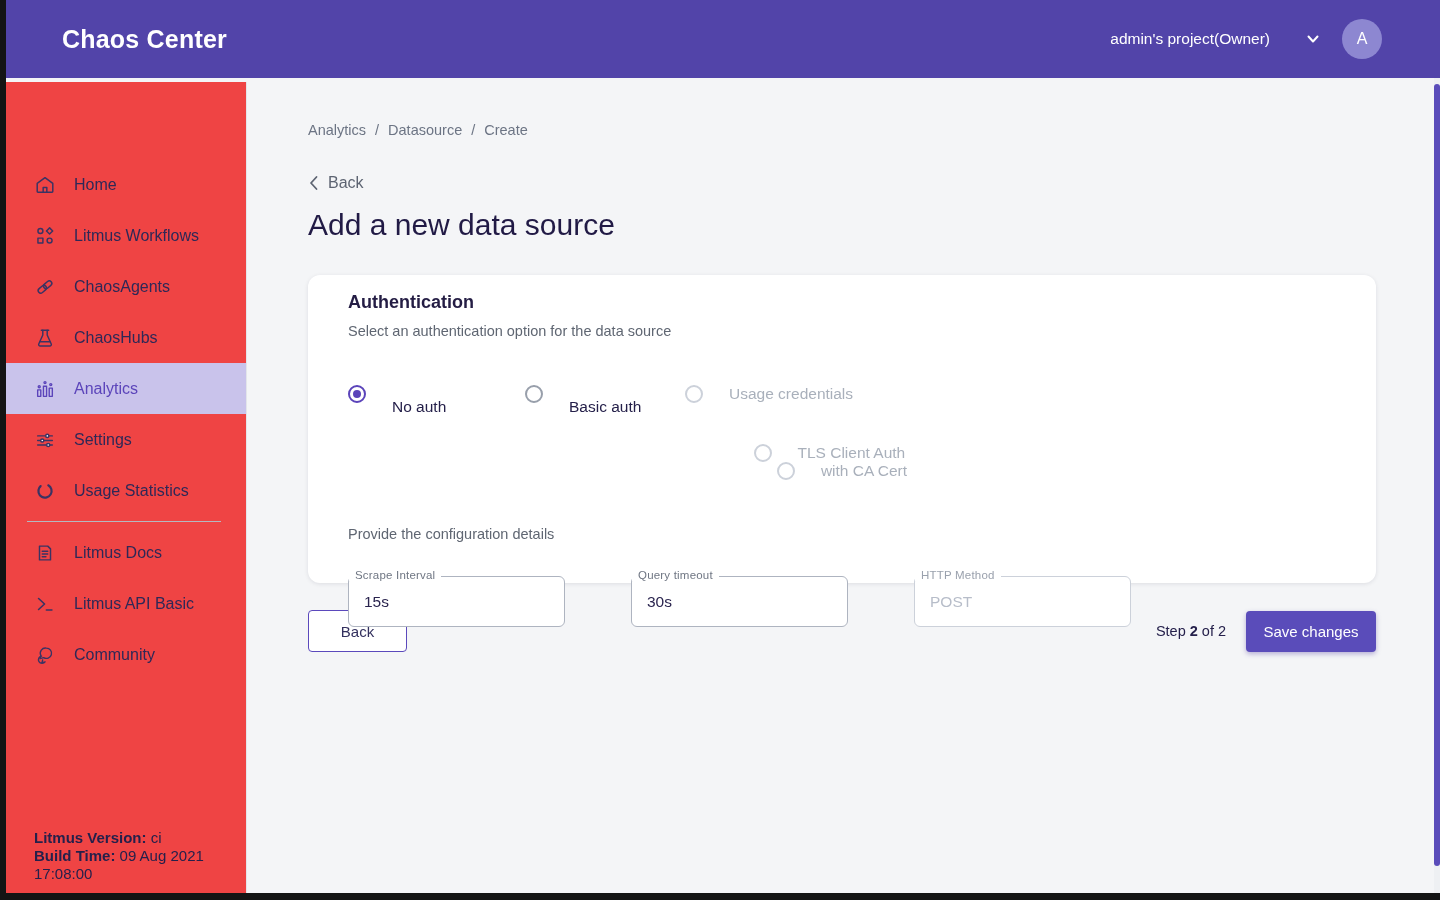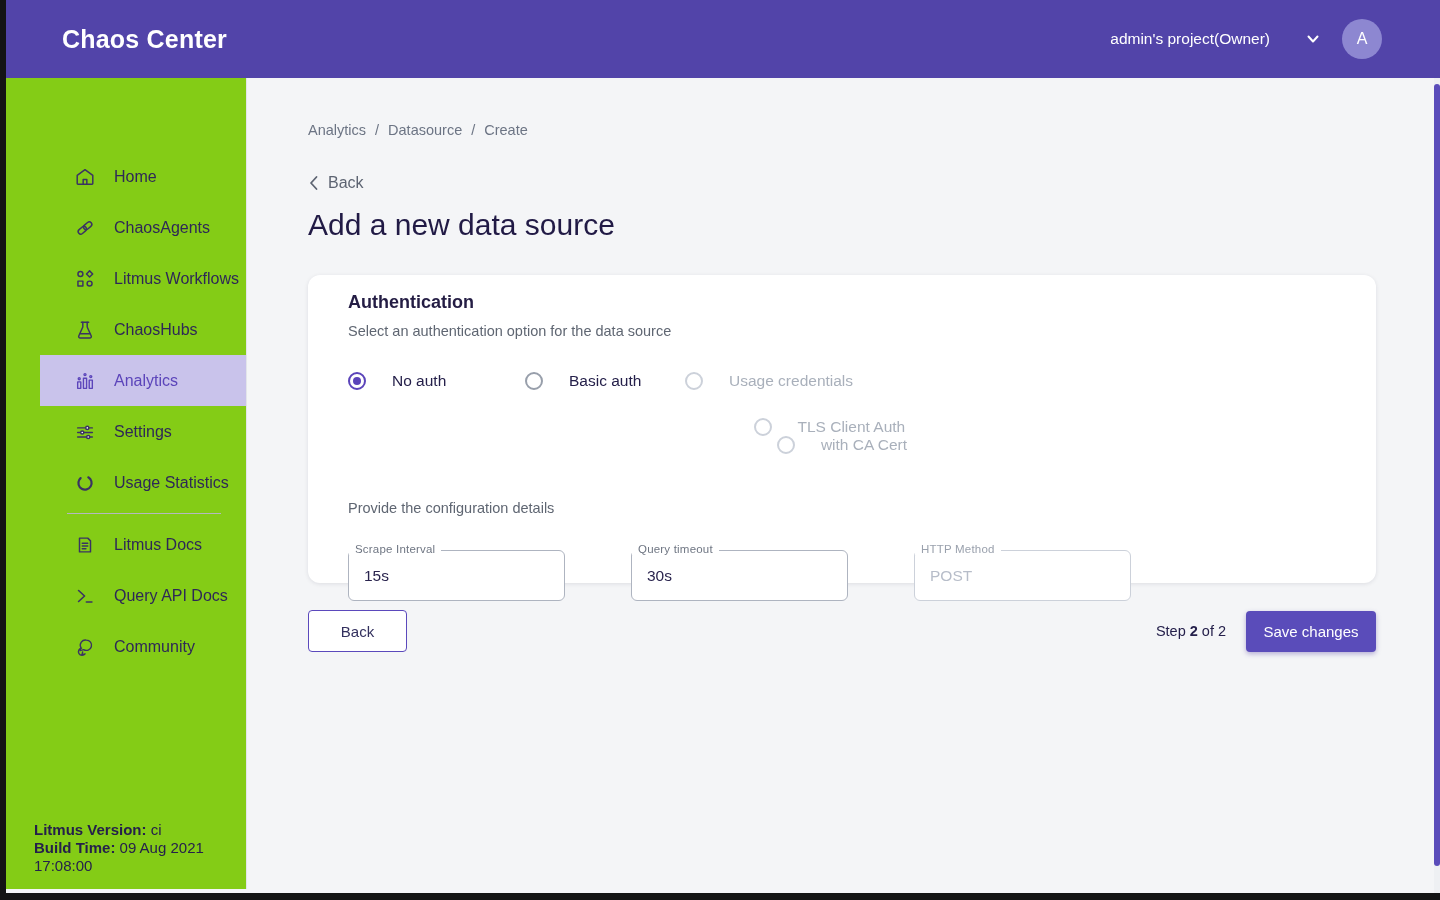--- a/index.html
+++ b/index.html
@@ -14,22 +14,22 @@
   .header { position:absolute; top:0; left:0; width:1440px; height:78px;
     background:#5244a9; display:flex; align-items:center; z-index:20; }
   .app-title { color:#ffffff; font-size:25px; font-weight:700; margin-left:62px; letter-spacing:.2px; }
   .header-right { position:absolute; right:58px; top:0; height:78px; display:flex; align-items:center; gap:22px; }
   .project-selector { display:flex; align-items:center; gap:36px; color:#ffffff; font-size:15.5px; cursor:pointer; }
   .chev-down { width:14px; height:14px; }
   .avatar { width:40px; height:40px; border-radius:50%; background:#8d87d1; color:#ffffff;
     display:flex; align-items:center; justify-content:center; font-size:16px; cursor:pointer; }
 
   
-  .sidebar { position:absolute; left:0; top:74px; width:247px; height:815px;
-    background:#84cc16; border-right:1px solid #e3e5ea; z-index:10;padding-left:40px; }
+  .sidebar { position:absolute; left:0; top:82px; width:247px; height:815px;
+    background:#ef4444; border-right:1px solid #e3e5ea; z-index:10; }
   .nav { padding-top:77px; }
   .nav-item { height:51px; display:flex; align-items:center; padding-left:34px; cursor:pointer; }
   .nav-item .nicon { width:22px; height:22px; display:flex; align-items:center; justify-content:center; }
   .nav-item .nlabel { margin-left:18px; font-size:16px; font-weight:500; color:#2e2857; }
   .nav-item svg { stroke:#3a3363; }
   .nav-item.active { background:#c9c3eb; }
   .nav-item.active .nlabel { color:#5b44ba; }
   .nav-item.active svg { stroke:#5b44ba; }
   .nav-divider { height:1px; background:#b4b8c0; margin:5px 25px 5px 27px; }
   .sidebar-footer { position:absolute; left:34px; bottom:14px; font-size:15px; color:#25204b; line-height:18px; }
@@ -56,21 +56,21 @@
   .radio-item { display:flex; align-items:center; cursor:pointer; }
   .radio-item.col-a { width:177px; }
   .radio-item.col-b { width:160px; }
   .radio { width:18px; height:18px; border-radius:50%; flex:none; position:relative; }
   .radio.selected { border:2px solid #5b44ba; }
   .radio.selected::after { content:""; position:absolute; left:3px; top:3px; width:8px; height:8px;
     border-radius:50%; background:#5b44ba; }
   .radio.enabled { border:2px solid #989fab; }
   .radio.disabled { border:2px solid #ccd1da; }
   .radio-label { margin-left:26px; font-size:15.5px; }
-  .radio-label.dark { color:#25204a; font-weight:500; }
+  .radio-label.dark { color:#25204a; font-weight:500;margin-top:26px; }
   .radio-label.muted { color:#a9b0bb; }
 
   .config-section { margin-top:46px; }
   .fields-row { display:flex; gap:66px; margin-top:34px; }
   .field { position:relative; width:217px; height:51px; border:1px solid #aeb4c0; border-radius:6px; background:#fff; }
   .field-label { position:absolute; top:-8px; left:0; background:#ffffff; padding:0 6px;
     font-size:11.5px; color:#6f7683; letter-spacing:.2px; }
   .field input { width:100%; height:100%; border:none; outline:none; background:transparent;
     padding:0 15px; font-size:15.5px; color:#2a244e; font-family:"Liberation Sans", sans-serif; }
   .field.disabled { border-color:#ccd1da; }
@@ -111,39 +111,39 @@
       <span class="nicon">
         <svg width="22" height="22" viewBox="0 0 24 24" fill="none" stroke-width="1.6" stroke-linejoin="round" stroke-linecap="round">
           <path d="M3.5 10.3 L12 4 L20.5 10.3 V19.2 A0.8 0.8 0 0 1 19.7 20 H4.3 A0.8 0.8 0 0 1 3.5 19.2 Z"></path>
           <path d="M10 20 v-5.2 h4 V20"></path>
         </svg>
       </span>
       <span class="nlabel">Home</span>
     </div>
     <div class="nav-item">
       <span class="nicon">
+        <svg width="22" height="22" viewBox="0 0 24 24" fill="none" stroke-width="1.6" stroke-linejoin="round">
+          <circle cx="7" cy="6.5" r="2.7"></circle>
+          <rect x="14.6" y="4.1" width="4.8" height="4.8" transform="rotate(45 17 6.5)"></rect>
+          <rect x="4.3" y="14.3" width="5.4" height="5.4"></rect>
+          <circle cx="17" cy="17" r="2.7"></circle>
+        </svg>
+      </span>
+      <span class="nlabel">Litmus Workflows</span>
+    </div>
+    <div class="nav-item">
+      <span class="nicon">
         <svg width="22" height="22" viewBox="0 0 24 24" fill="none" stroke-width="1.6" stroke-linecap="round" stroke-linejoin="round">
           <g transform="rotate(-40 12 12)">
             <rect x="3.2" y="9.2" width="10" height="5.6" rx="2.8"></rect>
             <rect x="10.8" y="9.2" width="10" height="5.6" rx="2.8"></rect>
           </g>
         </svg>
       </span>
       <span class="nlabel">ChaosAgents</span>
-    </div>
-    <div class="nav-item">
-      <span class="nicon">
-        <svg width="22" height="22" viewBox="0 0 24 24" fill="none" stroke-width="1.6" stroke-linejoin="round">
-          <circle cx="7" cy="6.5" r="2.7"></circle>
-          <rect x="14.6" y="4.1" width="4.8" height="4.8" transform="rotate(45 17 6.5)"></rect>
-          <rect x="4.3" y="14.3" width="5.4" height="5.4"></rect>
-          <circle cx="17" cy="17" r="2.7"></circle>
-        </svg>
-      </span>
-      <span class="nlabel">Litmus Workflows</span>
     </div>
     <div class="nav-item">
       <span class="nicon">
         <svg width="22" height="22" viewBox="0 0 24 24" fill="none" stroke-width="1.6" stroke-linecap="round" stroke-linejoin="round">
           <path d="M9.6 3.5 v5.3 L5.2 18.6 a1.6 1.6 0 0 0 1.5 2.2 h10.6 a1.6 1.6 0 0 0 1.5-2.2 L14.4 8.8 V3.5"></path>
           <path d="M8 3.5 h8"></path>
           <path d="M7 16 h10"></path>
         </svg>
       </span>
       <span class="nlabel">ChaosHubs</span>
@@ -192,21 +192,21 @@
       </span>
       <span class="nlabel">Litmus Docs</span>
     </div>
     <div class="nav-item">
       <span class="nicon">
         <svg width="22" height="22" viewBox="0 0 24 24" fill="none" stroke-width="1.8" stroke-linecap="round" stroke-linejoin="round">
           <path d="M5 6 l6.5 6 L5 18"></path>
           <path d="M13.5 18.5 h6"></path>
         </svg>
       </span>
-      <span class="nlabel">Query API Docs</span>
+      <span class="nlabel">Litmus API Basic</span>
     </div>
     <div class="nav-item">
       <span class="nicon">
         <svg width="22" height="22" viewBox="0 0 24 24" fill="none" stroke-width="1.5" stroke-linecap="round" stroke-linejoin="round">
           <path d="M13.5 4.5 a5.6 5.6 0 1 1 -3 10.3 L6.5 16 l1-3.4 a5.6 5.6 0 0 1 6-8.1z"></path>
           <path d="M8.3 13.2 a4 4 0 1 0 3.8 6.3 l-3.4 .9 .7-2.9"></path>
         </svg>
       </span>
       <span class="nlabel">Community</span>
     </div>

